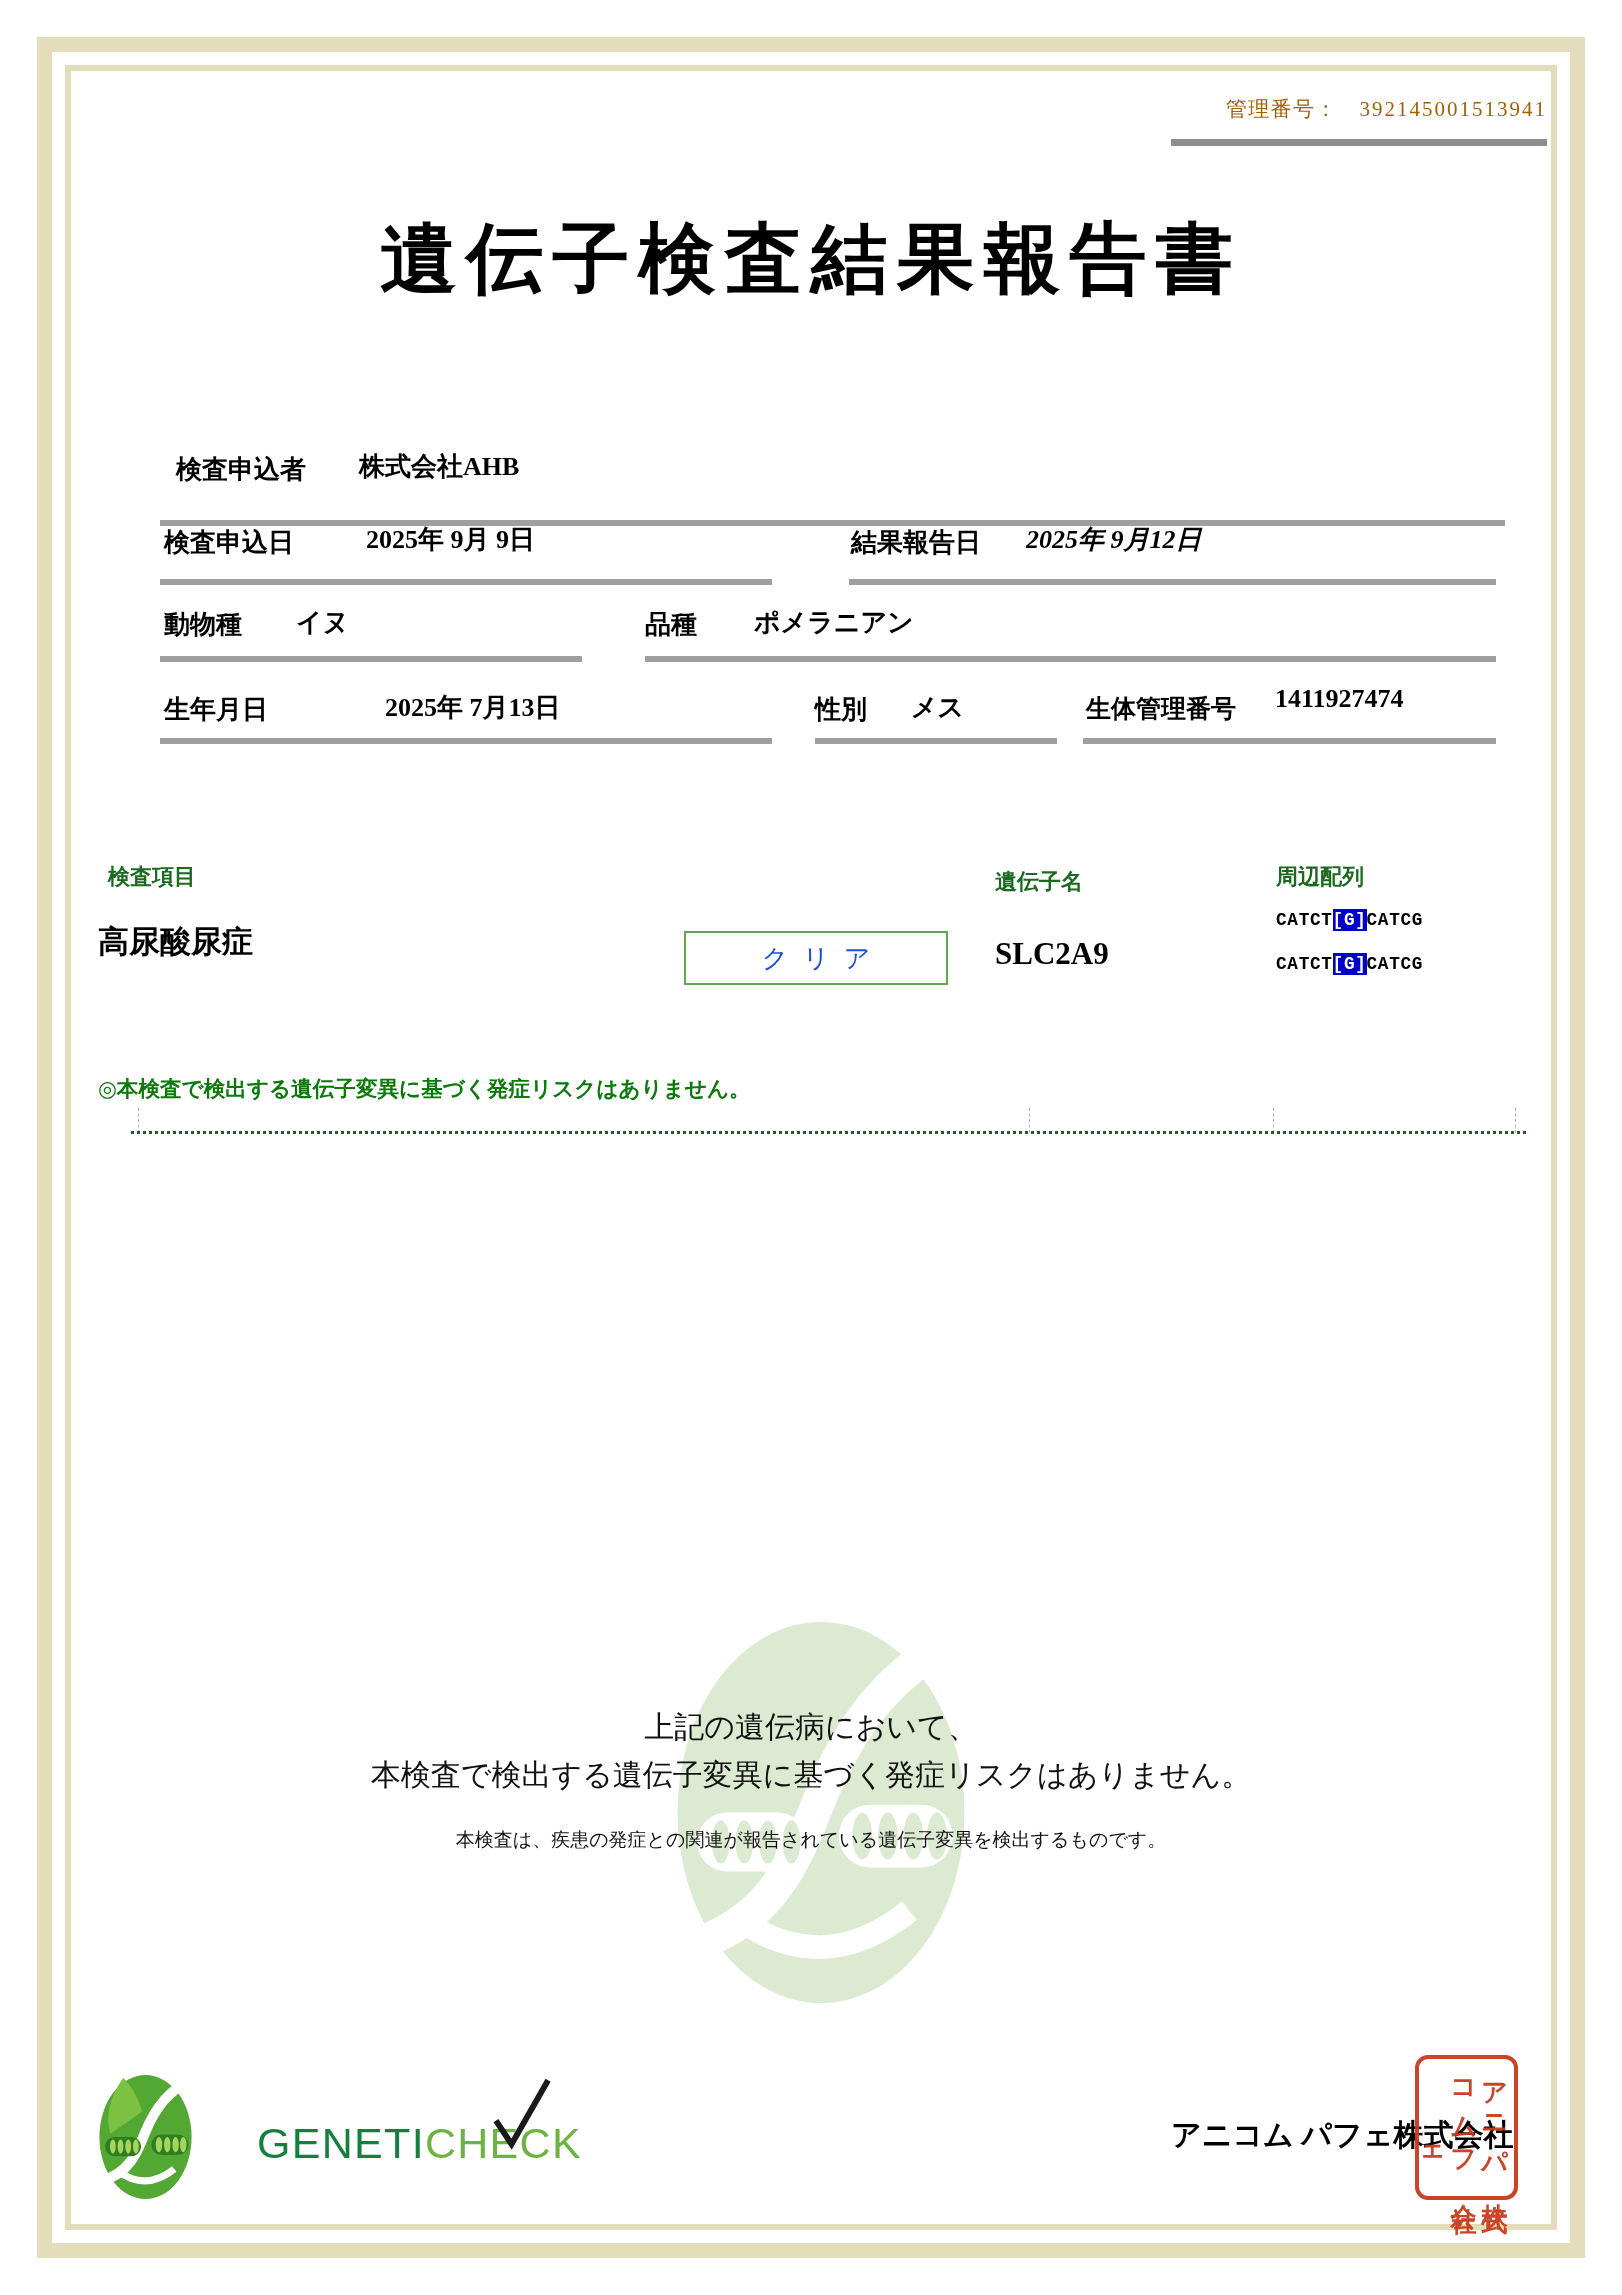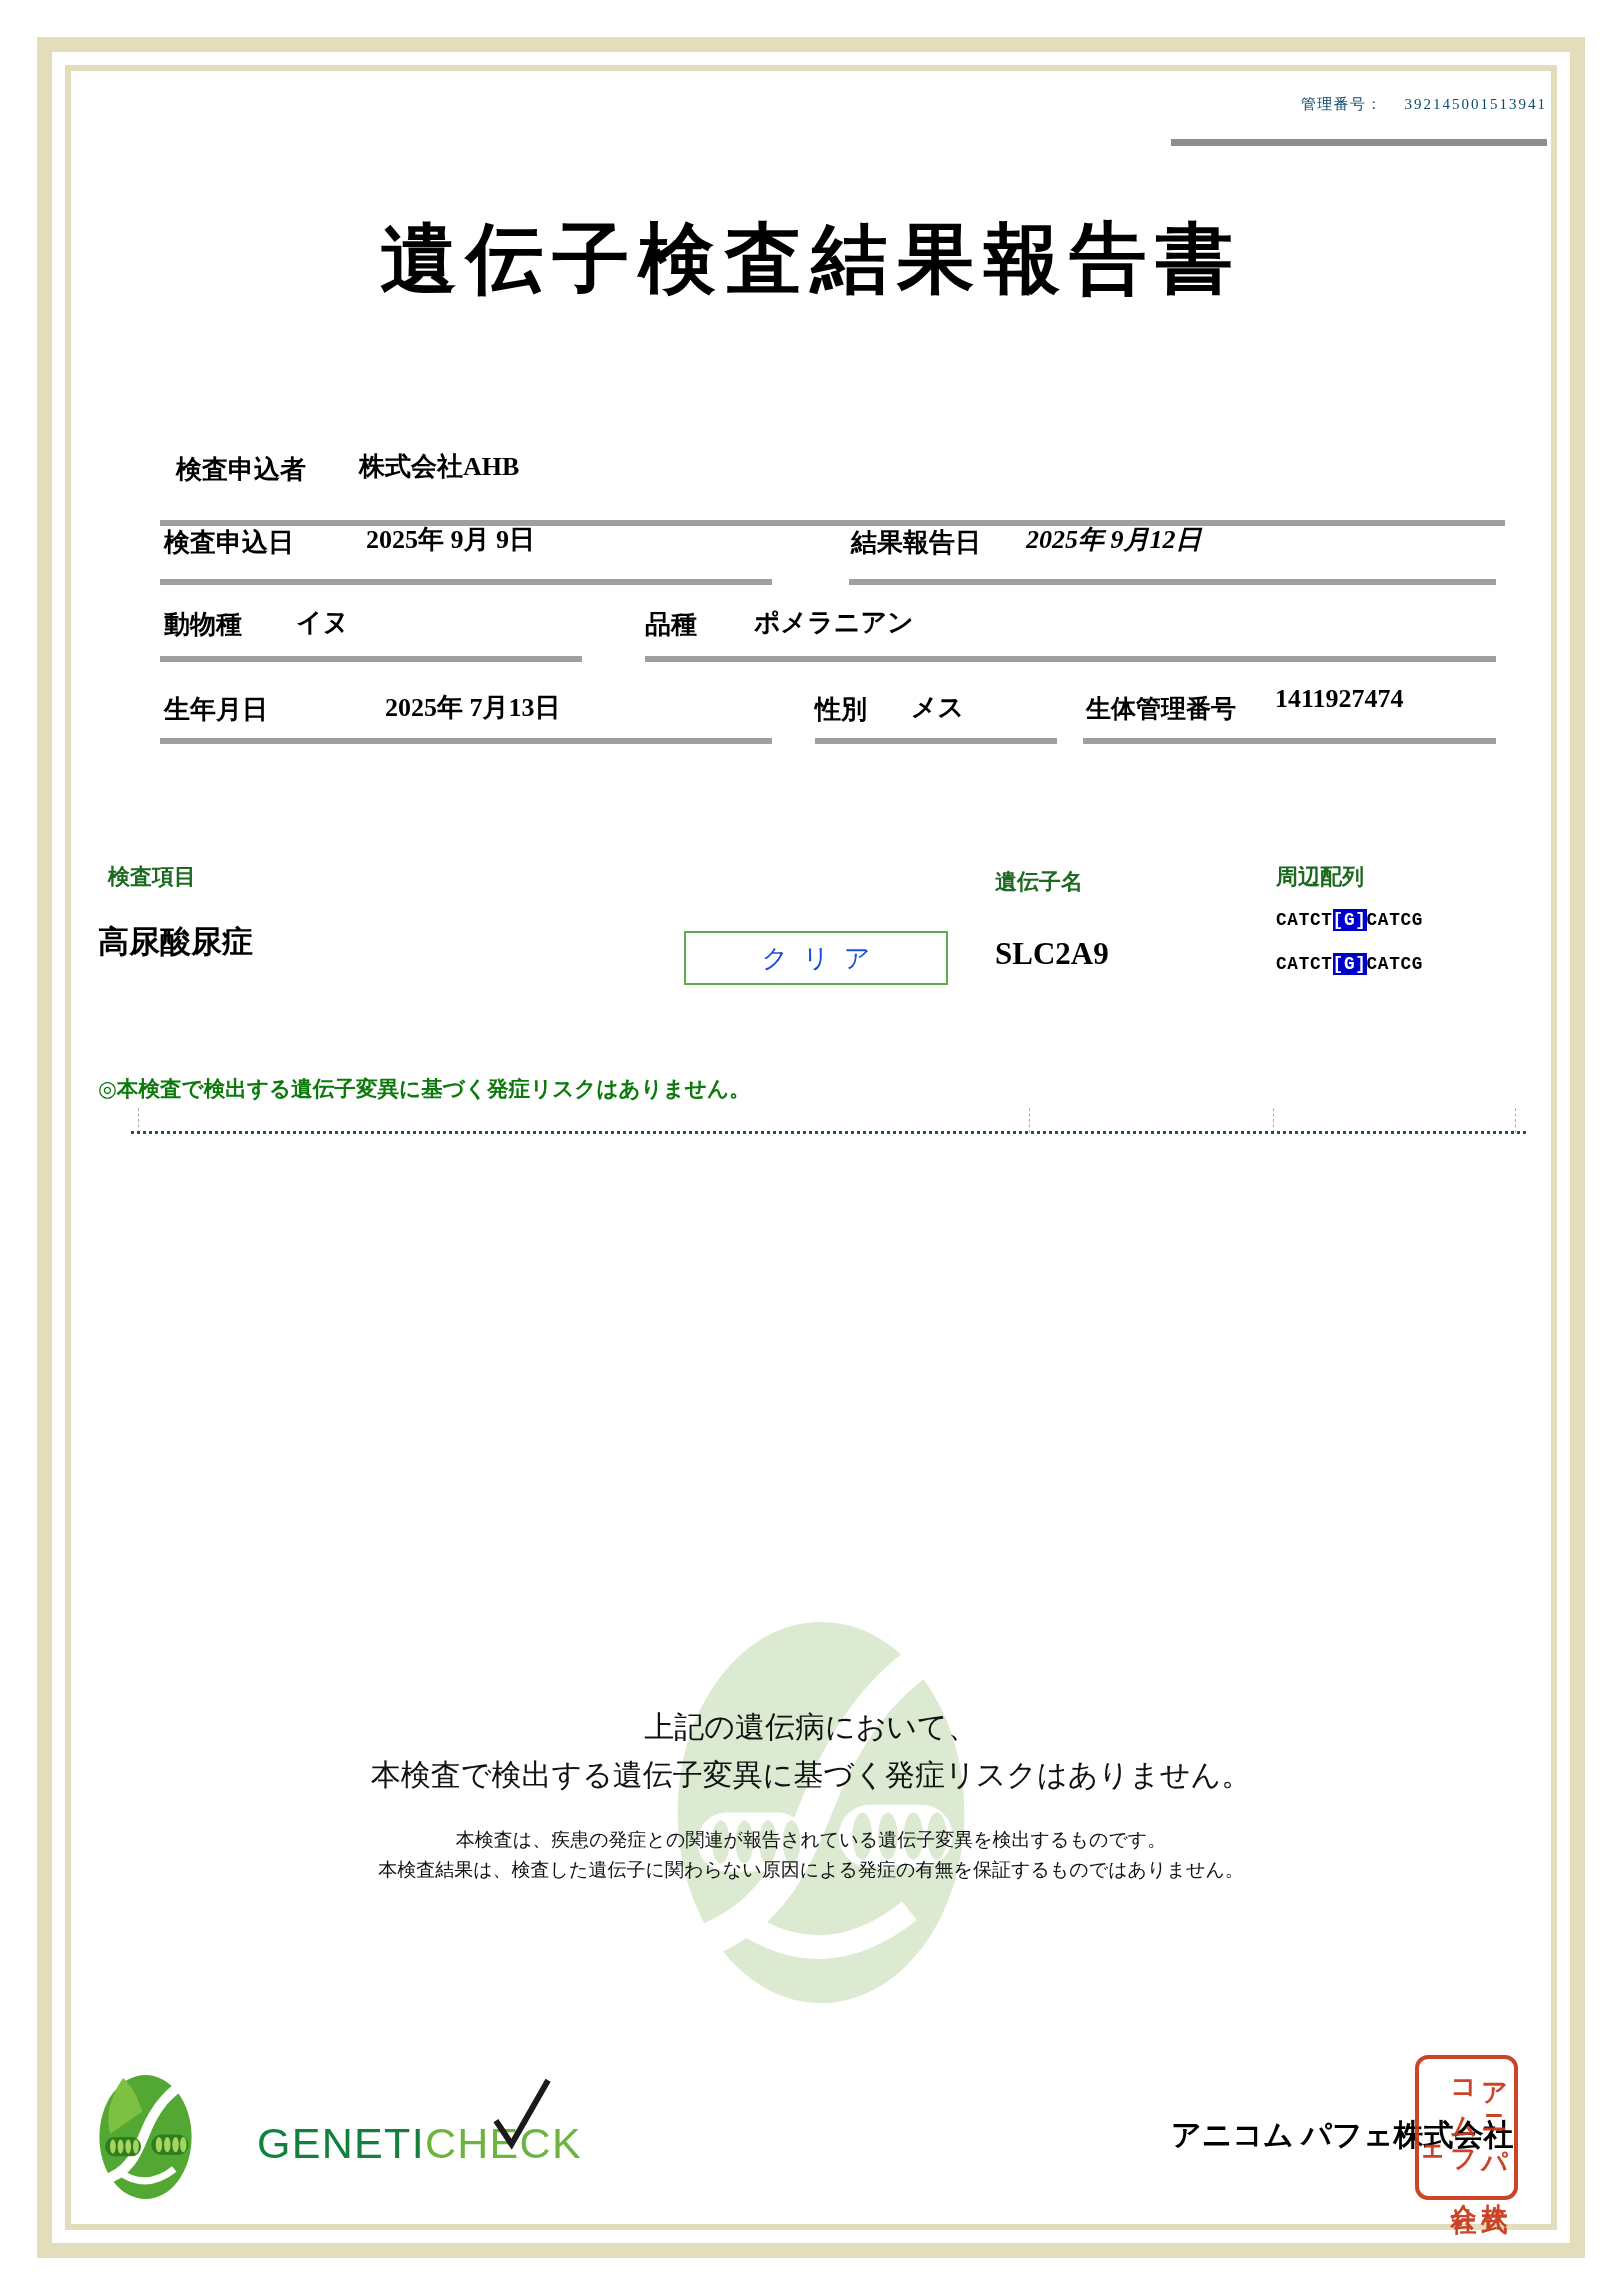--- a/index.html
+++ b/index.html
@@ -3,21 +3,21 @@
 <meta charset="utf-8">
 <style>
   html,body{margin:0;padding:0;background:#ffffff;}
   .page{position:relative;width:1622px;height:2295px;background:#ffffff;overflow:hidden;
         font-family:"Liberation Serif","DejaVu Serif",serif;color:#000;}
   .frame-outer{position:absolute;left:37px;top:37px;right:37px;bottom:37px;
         border:15px solid #e4ddbb;pointer-events:none;}
   .frame-inner{position:absolute;left:65px;top:65px;right:65px;bottom:65px;
         border:6.5px solid #e4ddbb;pointer-events:none;}
   .abs{position:absolute;}
-  .mgmt{font-size:15px;color:#0c4a6e;letter-spacing:1.3px;}
+  .mgmt{font-size:21px;color:#a16207;letter-spacing:1.3px;}
   .mgmt .num{margin-left:22px;letter-spacing:2px;}
   .uline{position:absolute;height:5.9px;background:#9f9f9f;}
   .title{position:absolute;left:0;width:100%;text-align:center;top:208px;
         font-size:77px;font-weight:700;letter-spacing:9.2px;}
   .lbl{font-size:26px;font-weight:700;white-space:nowrap;}
   .val{font-size:26px;font-weight:600;white-space:nowrap;}
   .ghead{font-size:22px;font-weight:700;color:#1b6a20;white-space:nowrap;}
   .disease{font-size:31px;font-weight:700;}
   .gene{font-size:31px;font-weight:600;}
   .clearbox{position:absolute;left:684px;top:931px;width:260px;height:50px;
@@ -129,21 +129,20 @@
 
   <div class="vdash" style="left:138px;"></div>
   <div class="vdash" style="left:1029px;"></div>
   <div class="vdash" style="left:1273px;"></div>
   <div class="vdash" style="left:1515px;"></div>
   <div class="dotline"></div>
 
   <div class="sum1" style="top:1707px;">上記の遺伝病において、</div>
   <div class="sum1" style="top:1755px;">本検査で検出する遺伝子変異に基づく発症リスクはありません。</div>
   <div class="sum2" style="top:1827px;">本検査は、疾患の発症との関連が報告されている遺伝子変異を検出するものです。</div>
-  <div class="sum2" style="top:1857px;">本検査結果は、検査した遺伝子に関わらない原因による発症の有無を保証するものではありません。</div>
 
   <svg class="abs" style="left:97px;top:2073px;" width="97" height="128" viewBox="0 0 150 200">
     <ellipse cx="75" cy="100" rx="72" ry="97" fill="#53a733"></ellipse>
     <path d="M40,8 C18,40 12,70 20,95 L70,60 C62,38 54,20 40,8" fill="#7cc142"></path>
     <path d="M8,168 C50,156 62,124 74,94 C90,54 112,26 148,10" stroke="#ffffff" stroke-width="16" fill="none"></path>
     <rect x="12" y="100" width="56" height="30" rx="15" fill="#2e7d1e"></rect>
     <ellipse cx="24" cy="115" rx="4.5" ry="11" fill="#a6d55f"></ellipse>
     <ellipse cx="36" cy="115" rx="4.5" ry="11" fill="#a6d55f"></ellipse>
     <ellipse cx="48" cy="115" rx="4.5" ry="11" fill="#a6d55f"></ellipse>
     <ellipse cx="60" cy="115" rx="4.5" ry="11" fill="#a6d55f"></ellipse>

